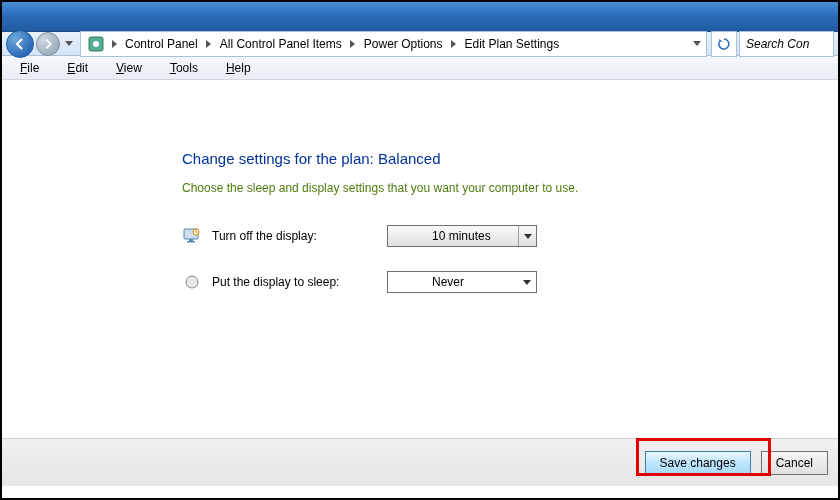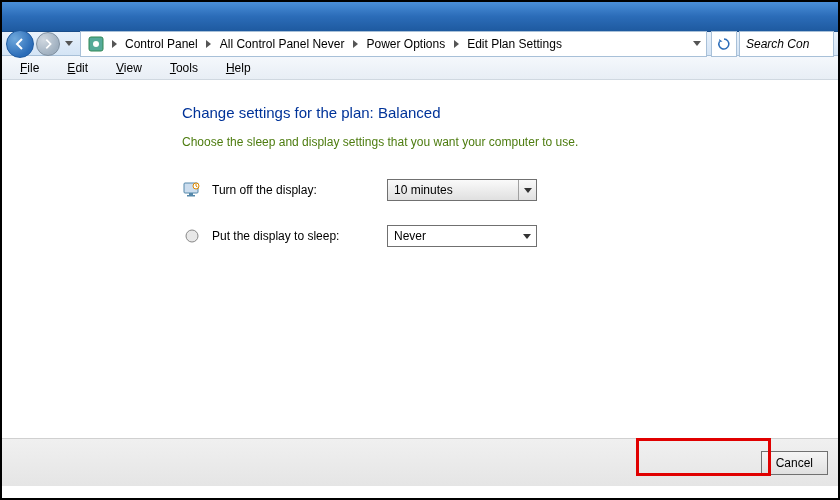--- a/index.html
+++ b/index.html
@@ -134,20 +134,21 @@
     }
     .menu-item .ul { text-decoration: underline; }
     .content {
       padding: 24px 0 0 180px;
       position: relative;
     }
     .page-title {
       color: #003399;
       font-size: 15px;
       margin-bottom: 14px;
+      margin-top: 46px;
     }
     .page-desc {
       color: #4d7c0f;
       font-size: 12px;
       margin-bottom: 30px;
     }
     .setting-row {
       display: flex;
       align-items: center;
       margin-bottom: 24px;
@@ -169,21 +170,22 @@
       height: 22px;
       border: 1px solid #707070;
       background: linear-gradient(to bottom, #fafafa 0%, #e0e0e0 100%);
       display: flex;
       align-items: center;
       cursor: pointer;
       font-size: 12px;
     }
     .dropdown-text {
       flex: 1;
-      padding: 0 6px;
+      padding: 0 20px;
+      margin-left: 24px;
     }
     .dropdown-btn {
       width: 18px;
       height: 100%;
       border-left: 1px solid #a0a0a0;
       display: flex;
       align-items: center;
       justify-content: center;
     }
     .dropdown.flat { background: #fff; }
@@ -271,21 +273,21 @@
       <svg width="5" height="8" viewBox="0 0 5 8">
           <path d="M0 0 L5 4 L0 8 Z" fill="#555"></path>
         </svg>
     </div>
     <div class="crumb">Control Panel</div>
     <div class="crumb-sep">
       <svg width="5" height="8" viewBox="0 0 5 8">
           <path d="M0 0 L5 4 L0 8 Z" fill="#555"></path>
         </svg>
     </div>
-    <div class="crumb">All Control Panel Never</div>
+    <div class="crumb">All Control Panel Items</div>
     <div class="crumb-sep">
       <svg width="5" height="8" viewBox="0 0 5 8">
           <path d="M0 0 L5 4 L0 8 Z" fill="#555"></path>
         </svg>
     </div>
     <div class="crumb">Power Options</div>
     <div class="crumb-sep">
       <svg width="5" height="8" viewBox="0 0 5 8">
           <path d="M0 0 L5 4 L0 8 Z" fill="#555"></path>
         </svg>
@@ -356,17 +358,18 @@
           <svg width="8" height="5" viewBox="0 0 8 5">
               <path d="M0 0 L4 5 L8 0 Z" fill="#333"></path>
             </svg>
         </div>
       </div>
     </div>
 
   </div>
 
   <div class="footer">
+    <div class="btn primary">Save changes</div>
     <div class="btn" style="min-width:50px;">Cancel</div>
   </div>
 
   <div class="highlight-box" style="left:634px; top:358px; width:135px; height:38px;"></div>
 </div>
 
 </body></html>

